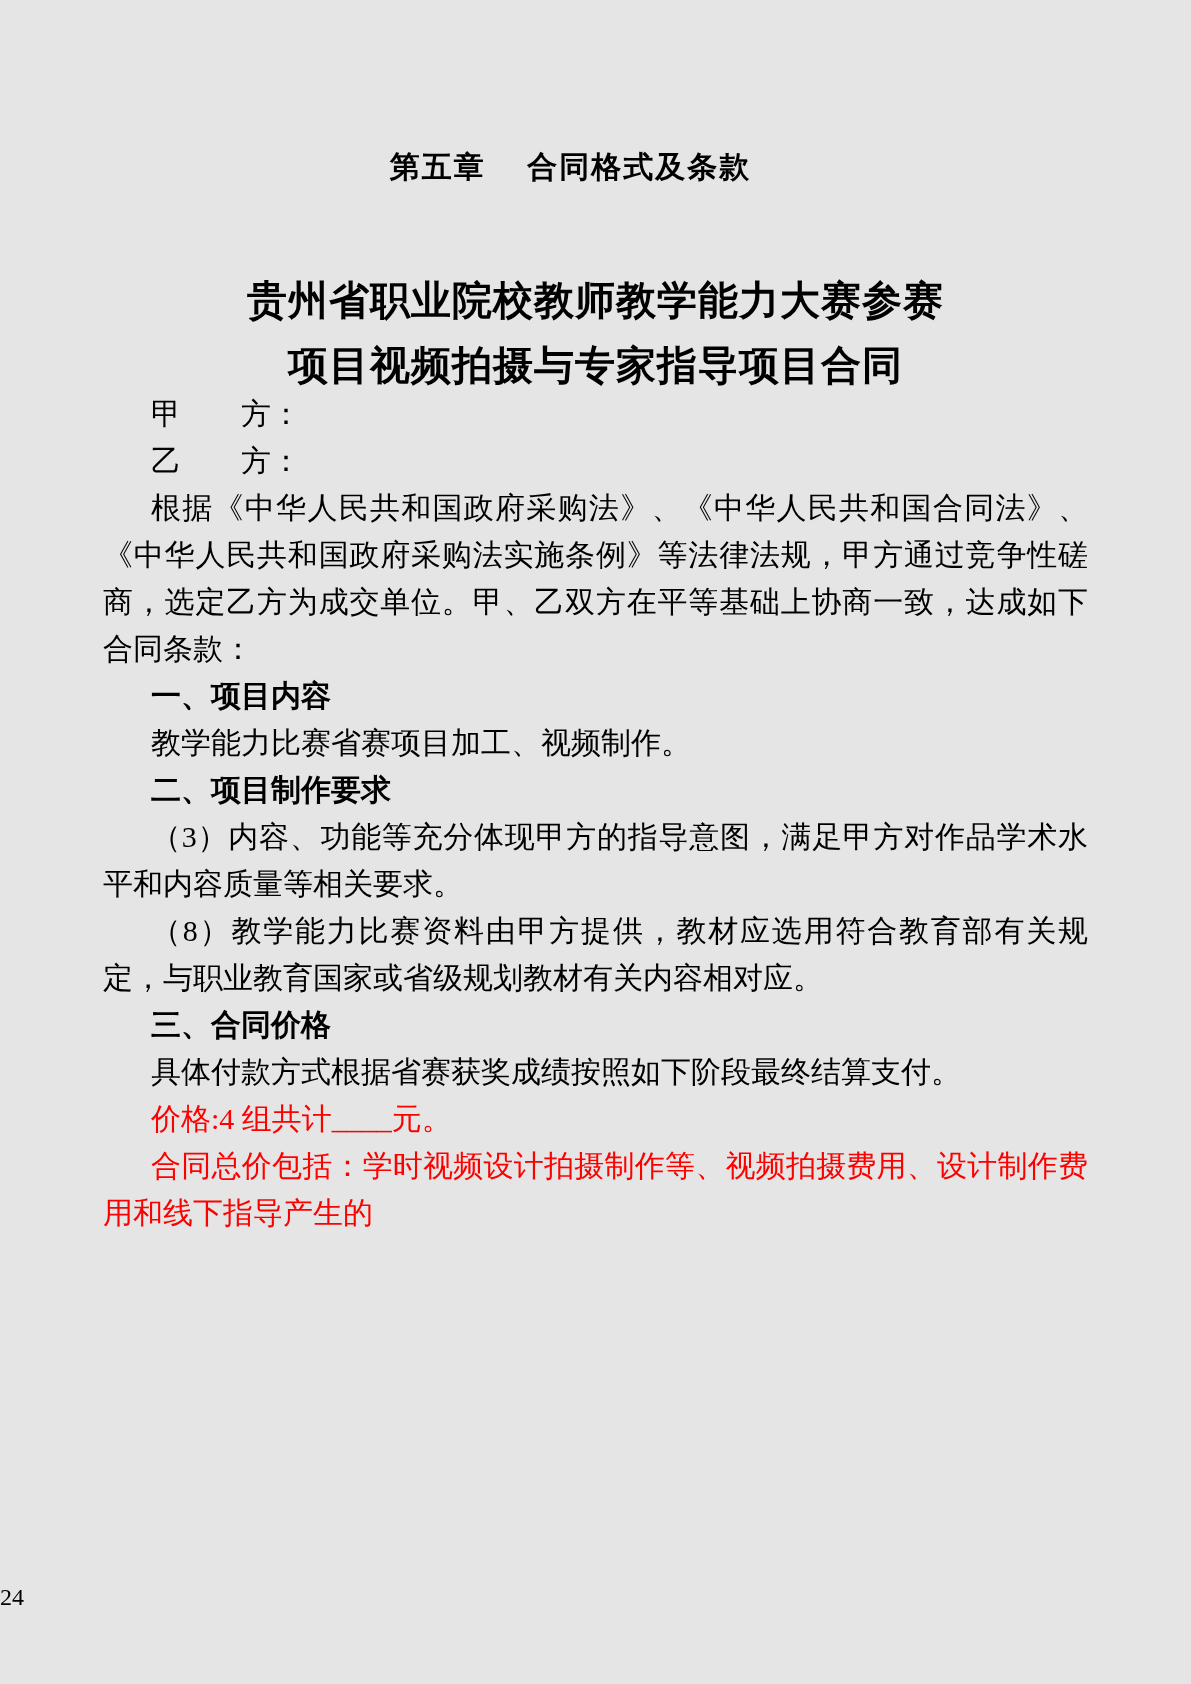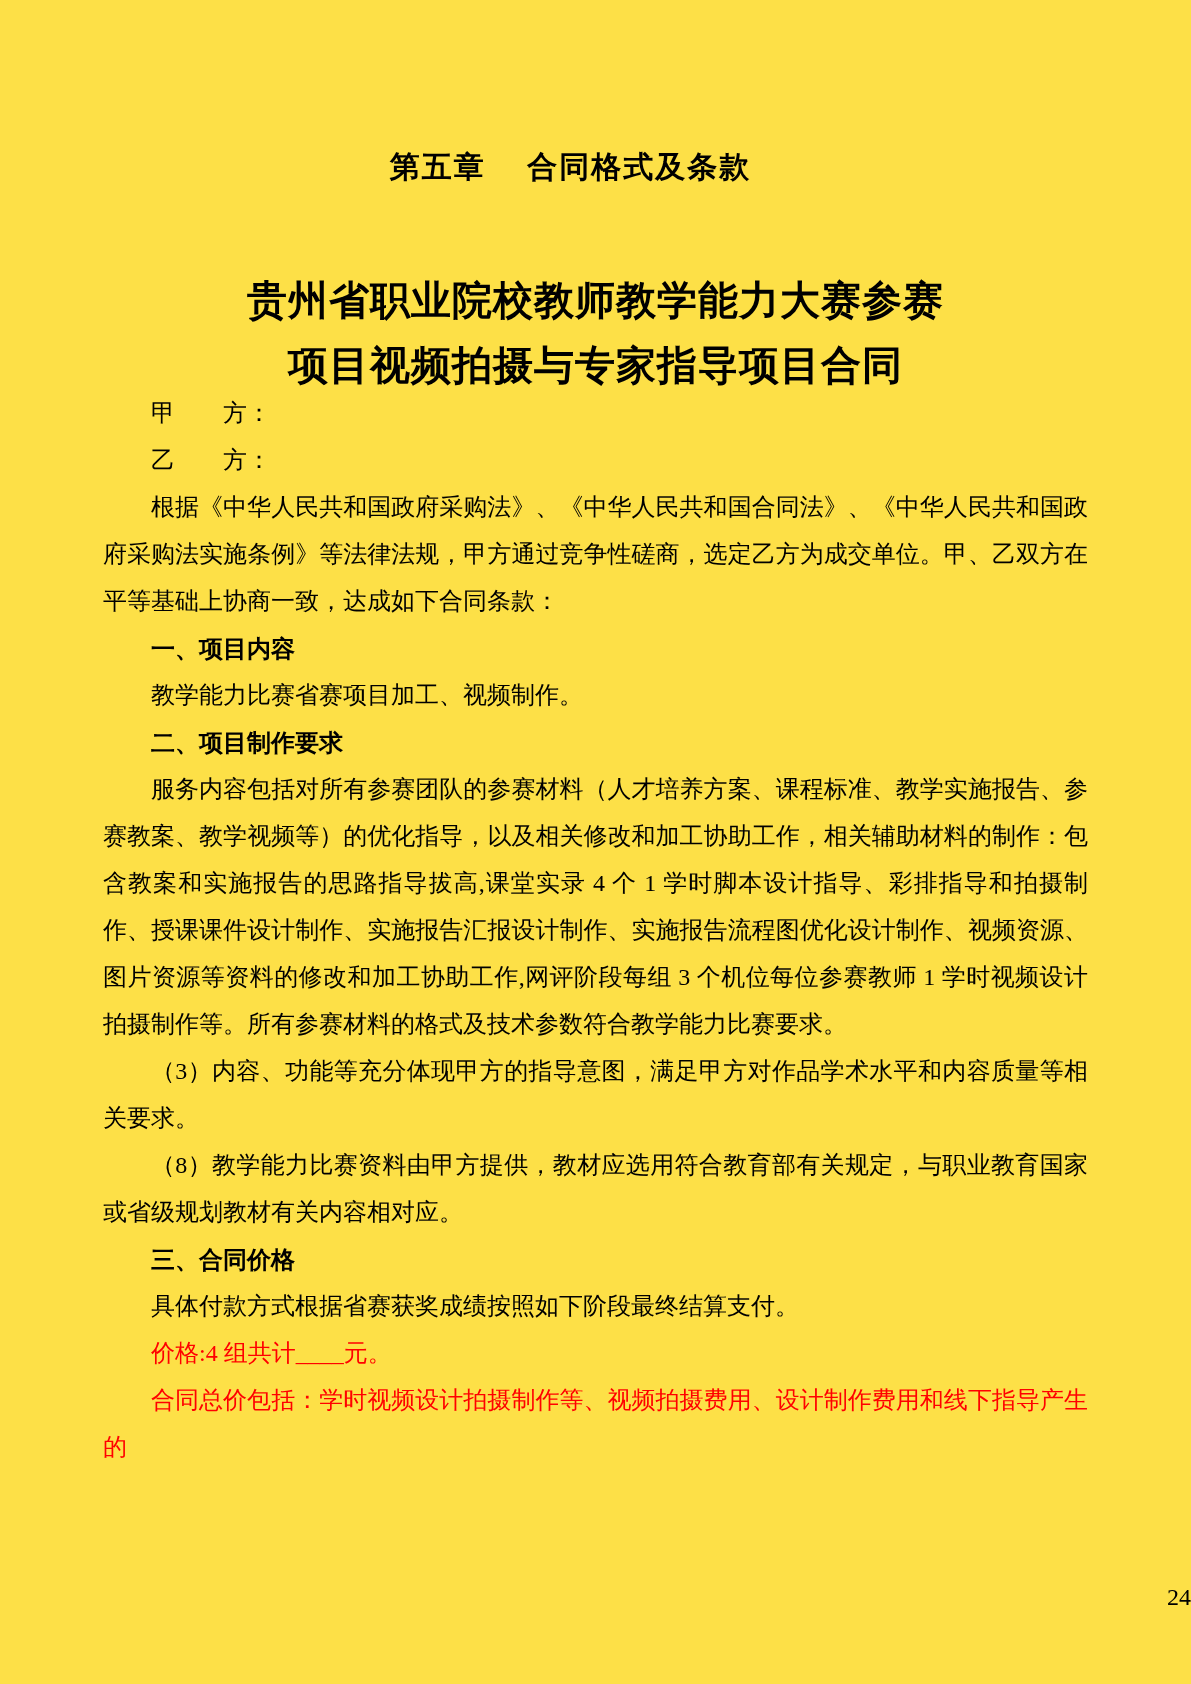--- a/index.html
+++ b/index.html
@@ -4,21 +4,21 @@
 <style>
   html, body {
     margin: 0;
     padding: 0;
     background: #ffffff;
   }
   .page {
     position: relative;
     width: 1191px;
     height: 1684px;
-    background: #fde047;
+    background: #e5e5e5;
     color: #000000;
     font-family: "Liberation Serif", "DejaVu Serif", serif;
     overflow: hidden;
   }
   .chapter-title {
     padding-top: 142px;
     text-align: center;
     font-size: 30px;
     line-height: 50px;
     font-weight: bold;
@@ -31,21 +31,21 @@
     margin-top: 76px;
     text-align: center;
     font-size: 40px;
     line-height: 65px;
     font-weight: 900;
     letter-spacing: 1px;
     font-family: "Liberation Sans", "DejaVu Sans", sans-serif;
   }
   .body-text {
     margin: -8px 103px 0 103px;
-    font-size: 24px;
+    font-size: 30px;
     line-height: 47px;
     text-align: justify;
   }
   .body-text p {
     margin: 0;
     text-indent: 48px;
   }
   .heading {
     font-weight: bold;
     font-family: "Liberation Sans", "DejaVu Sans", sans-serif;
@@ -54,21 +54,21 @@
     color: #ff0000;
   }
   .blank-field {
     letter-spacing: 0;
   }
   .page-number {
     position: absolute;
     bottom: 72px;
     left: 0;
     width: 100%;
-    text-align: right;
+    text-align: left;
     font-size: 24px;
     line-height: 30px;
     font-family: "Liberation Serif", "DejaVu Serif", serif;
   }
 </style>
 </head>
 <body>
 
 <div class="page">
 
@@ -86,21 +86,20 @@
     <p>乙　　方：</p>
 
     <p>根据《中华人民共和国政府采购法》、《中华人民共和国合同法》、《中华人民共和国政府采购法实施条例》等法律法规，甲方通过竞争性磋商，选定乙方为成交单位。甲、乙双方在平等基础上协商一致，达成如下合同条款：</p>
 
     <p class="heading">一、项目内容</p>
 
     <p>教学能力比赛省赛项目加工、视频制作。</p>
 
     <p class="heading">二、项目制作要求</p>
 
-    <p>服务内容包括对所有参赛团队的参赛材料（人才培养方案、课程标准、教学实施报告、参赛教案、教学视频等）的优化指导，以及相关修改和加工协助工作，相关辅助材料的制作：包含教案和实施报告的思路指导拔高,课堂实录 4 个 1 学时脚本设计指导、彩排指导和拍摄制作、授课课件设计制作、实施报告汇报设计制作、实施报告流程图优化设计制作、视频资源、图片资源等资料的修改和加工协助工作,网评阶段每组 3 个机位每位参赛教师 1 学时视频设计拍摄制作等。所有参赛材料的格式及技术参数符合教学能力比赛要求。</p>
 
 
     <p>（3）内容、功能等充分体现甲方的指导意图，满足甲方对作品学术水平和内容质量等相关要求。</p>
 
     <p>（8）教学能力比赛资料由甲方提供，教材应选用符合教育部有关规定，与职业教育国家或省级规划教材有关内容相对应。</p>
 
     <p class="heading">三、合同价格</p>
 
     <p>具体付款方式根据省赛获奖成绩按照如下阶段最终结算支付。</p>
 

